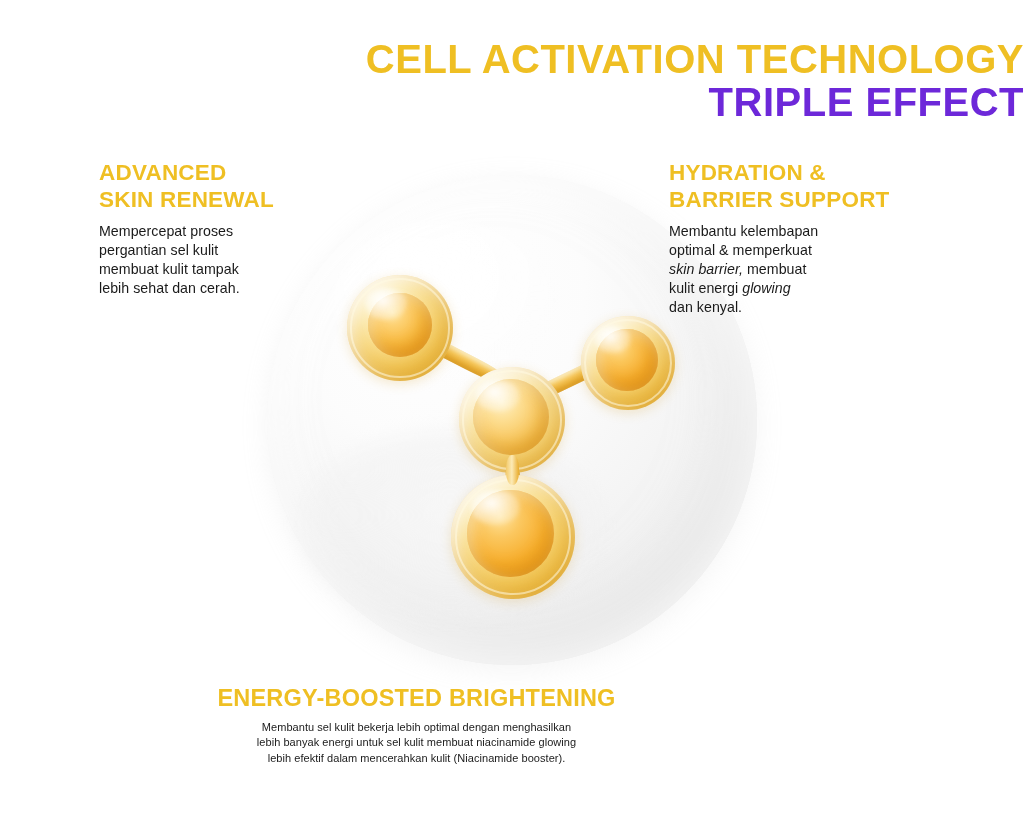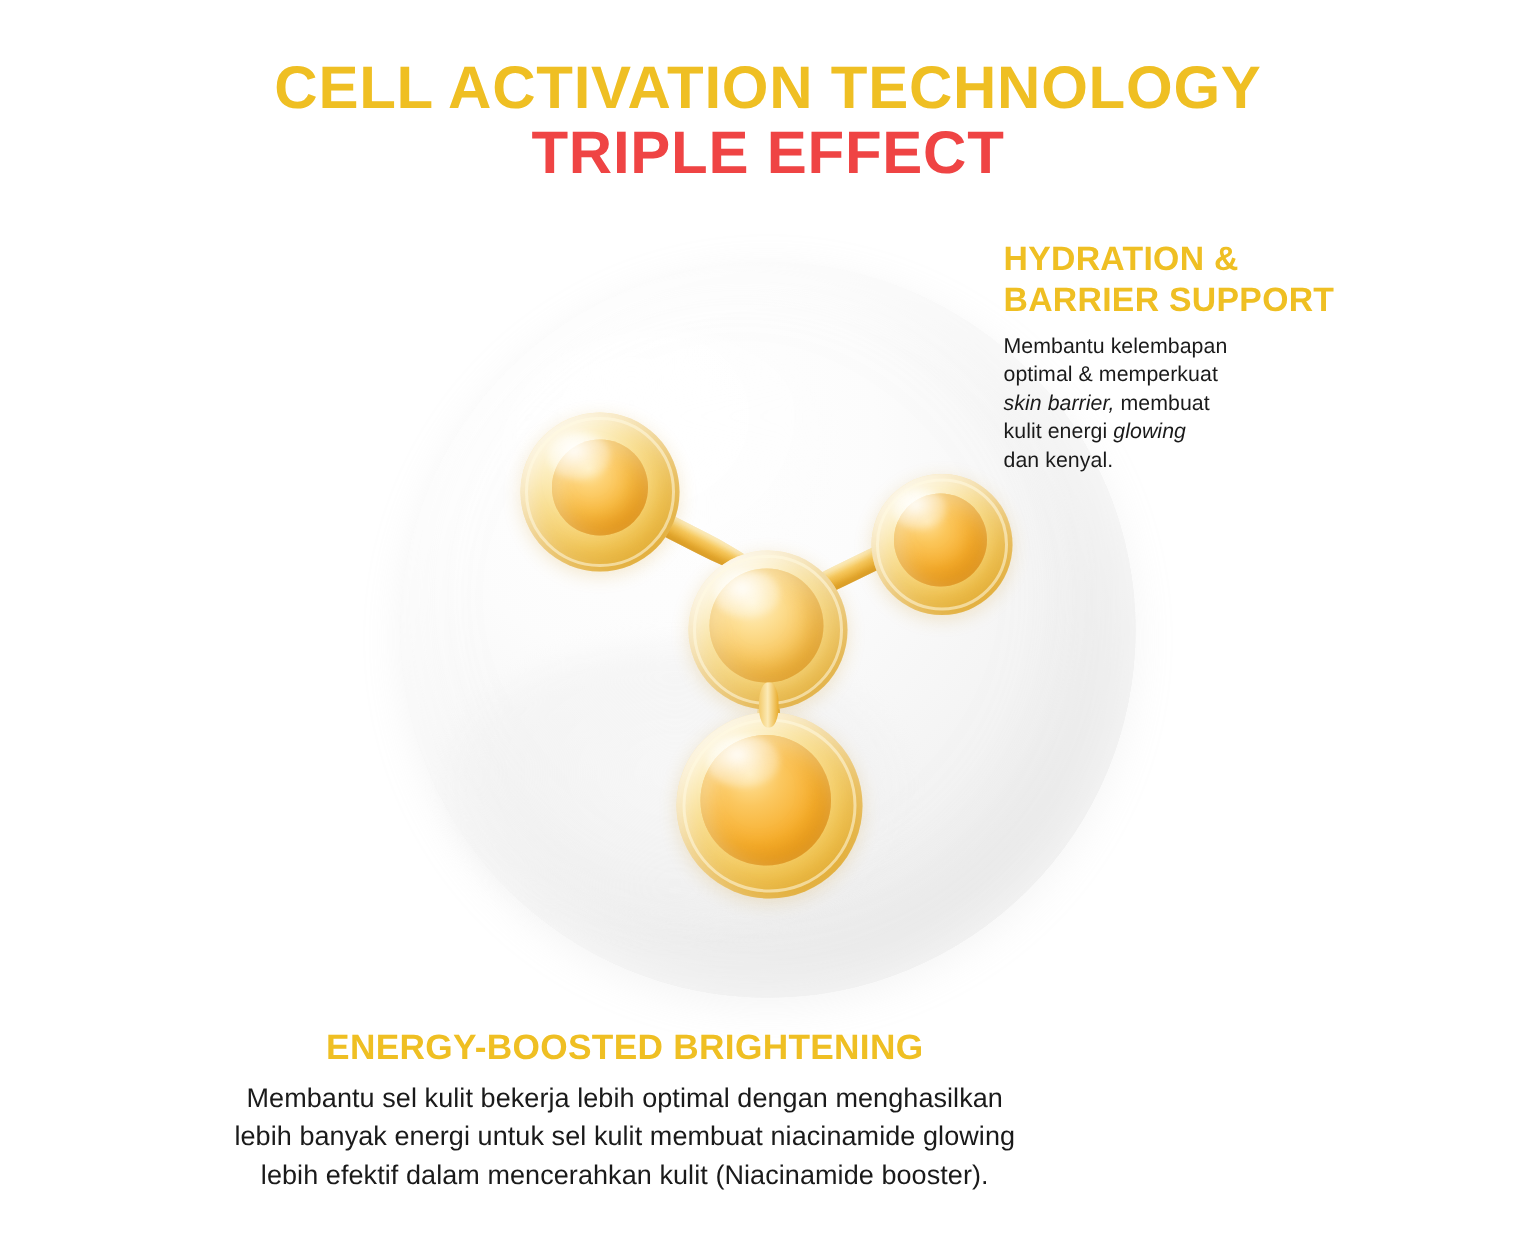--- a/index.html
+++ b/index.html
@@ -10,31 +10,31 @@
     font-family:"Liberation Sans", sans-serif;
     overflow:hidden;
     position:relative;
     -webkit-font-smoothing:antialiased;
   }
   .stage{position:relative;width:1024px;height:829px;}
 
   
   .title-block{
     position:absolute;left:0;top:38px;width:1024px;
-    text-align:center;
+    text-align:right;
     z-index:40;
   }
   .title-line1{
     font-size:40px;font-weight:bold;letter-spacing:0.5px;
     color:#EFBF23;line-height:1.08;
     margin:0;white-space:nowrap;
   }
   .title-line2{
     font-size:40px;font-weight:bold;letter-spacing:0.5px;
-    color:#ef4444;line-height:1.08;
+    color:#6d28d9;line-height:1.08;
     margin:0;white-space:nowrap;
   }
 
   
   .callout{position:absolute;z-index:40;}
   .callout h2{
     margin:0 0 9px 0;
     font-size:22.5px;font-weight:bold;
     color:#EFBF23;line-height:1.18;letter-spacing:0.2px;
   }
@@ -49,21 +49,21 @@
   .callout-left{left:99px;top:160px;width:240px;text-align:left;}
   .callout-right{right:95px;top:160px;width:260px;}
 
   .callout-bottom{
     left:0;top:685px;width:833px;text-align:center;
   }
   .callout-bottom h2{
     font-size:23.5px;margin-bottom:7px;
   }
   .callout-bottom p{
-    font-size:18px;line-height:1.42;
+    font-size:11px;line-height:1.42;
   }
 
   
   .connectors{
     position:absolute;left:0;top:0;width:1024px;height:829px;
     z-index:20;pointer-events:none;
   }
 
   
   .graphic{
@@ -225,20 +225,32 @@
     <g>
       <line x1="861" y1="327" x2="861" y2="372" stroke="url(#stubFade)" stroke-width="1.6"></line>
       <line x1="861" y1="372" x2="664" y2="372" stroke="url(#fadeLeft)" stroke-width="1.6"></line>
     </g>
 
     <g>
       <line x1="513" y1="598" x2="513" y2="676" stroke="url(#fadeDown)" stroke-width="1.6"></line>
     </g>
   </svg>
 
+  <div class="callout callout-left">
+    <h2>
+      <span>ADVANCED</span><br>
+      <span>SKIN RENEWAL</span>
+    </h2>
+    <p>
+      <span>Mempercepat proses</span><br>
+      <span>pergantian sel kulit</span><br>
+      <span>membuat kulit tampak</span><br>
+      <span>lebih sehat dan cerah.</span>
+    </p>
+  </div>
 
   <div class="callout callout-right">
     <h2>
       <span>HYDRATION &amp;</span><br>
       <span>BARRIER SUPPORT</span>
     </h2>
     <p>
       <span>Membantu kelembapan</span><br>
       <span>optimal &amp; memperkuat</span><br>
       <i>skin barrier,</i><span> membuat</span><br>

